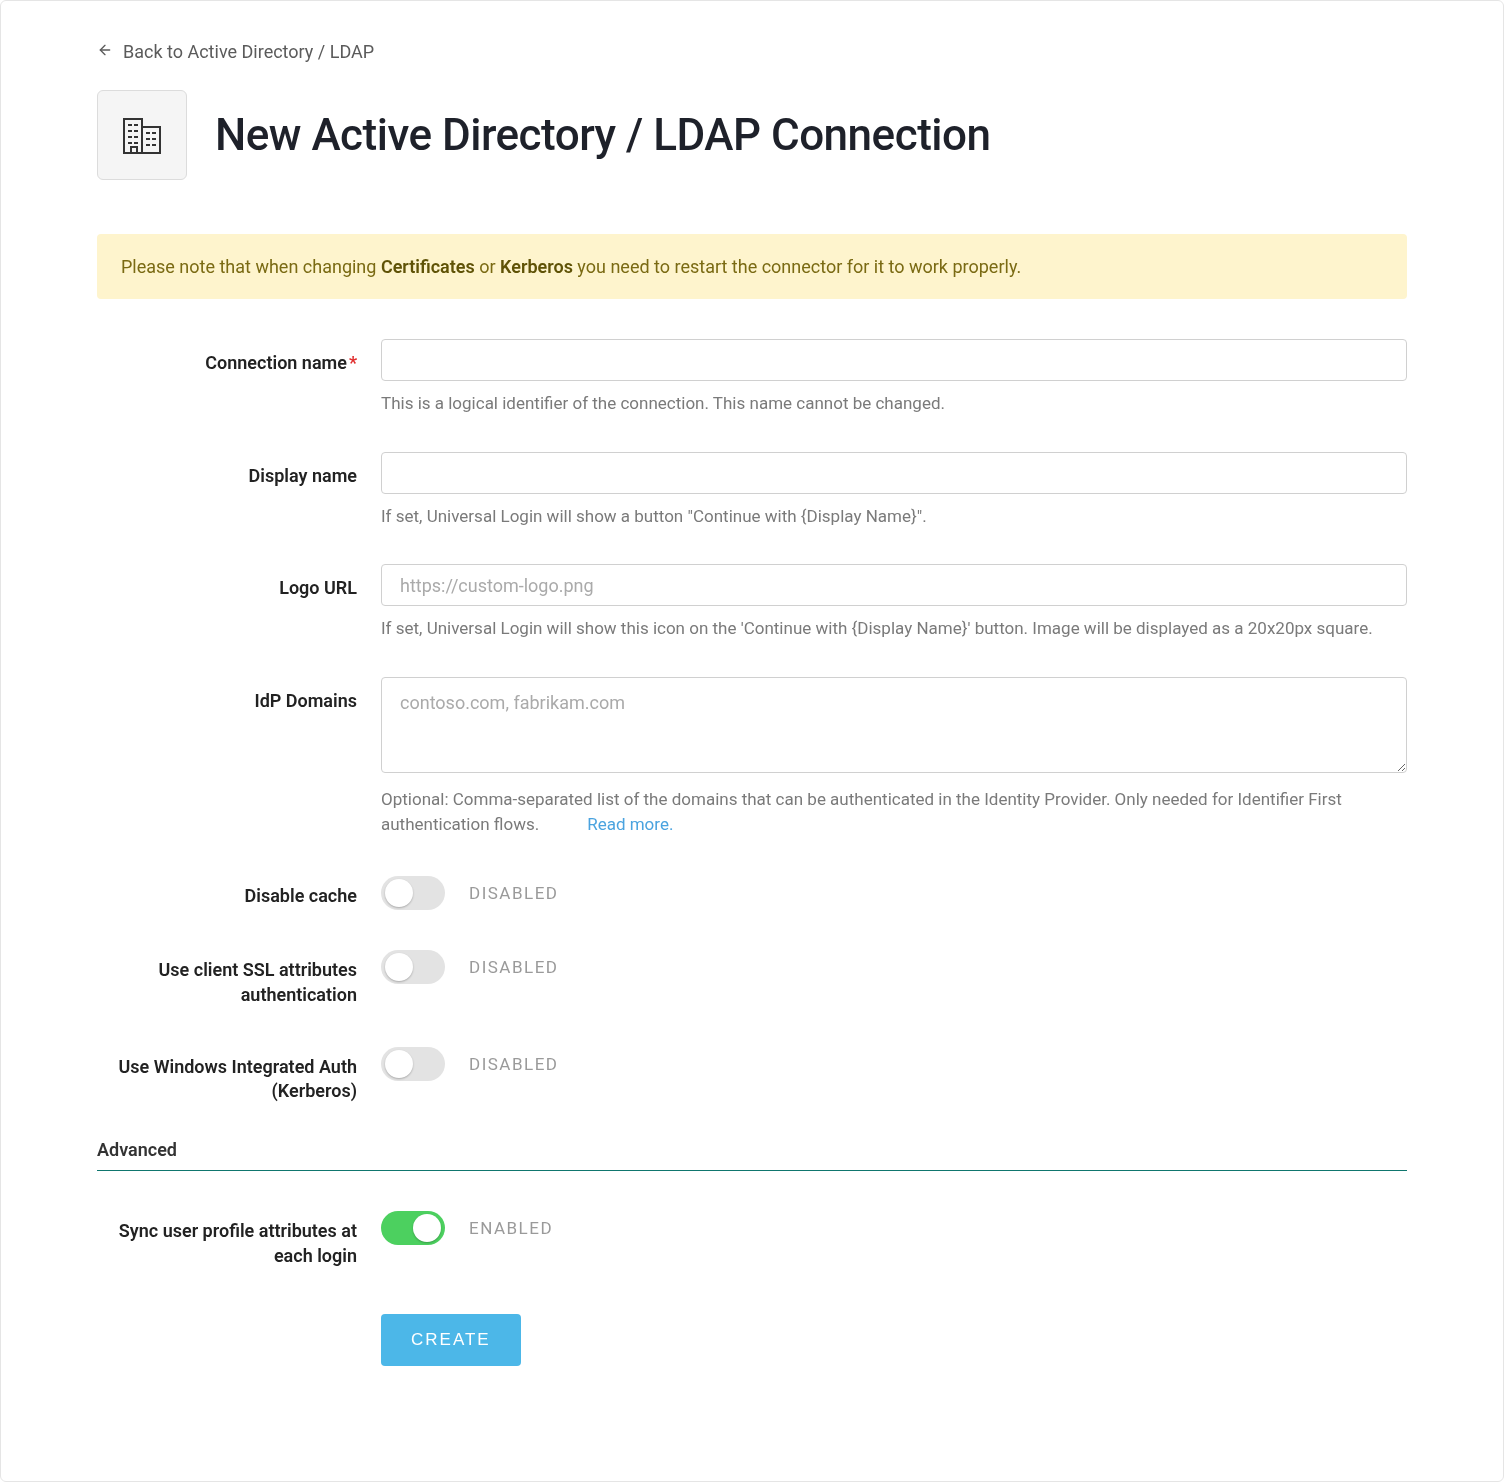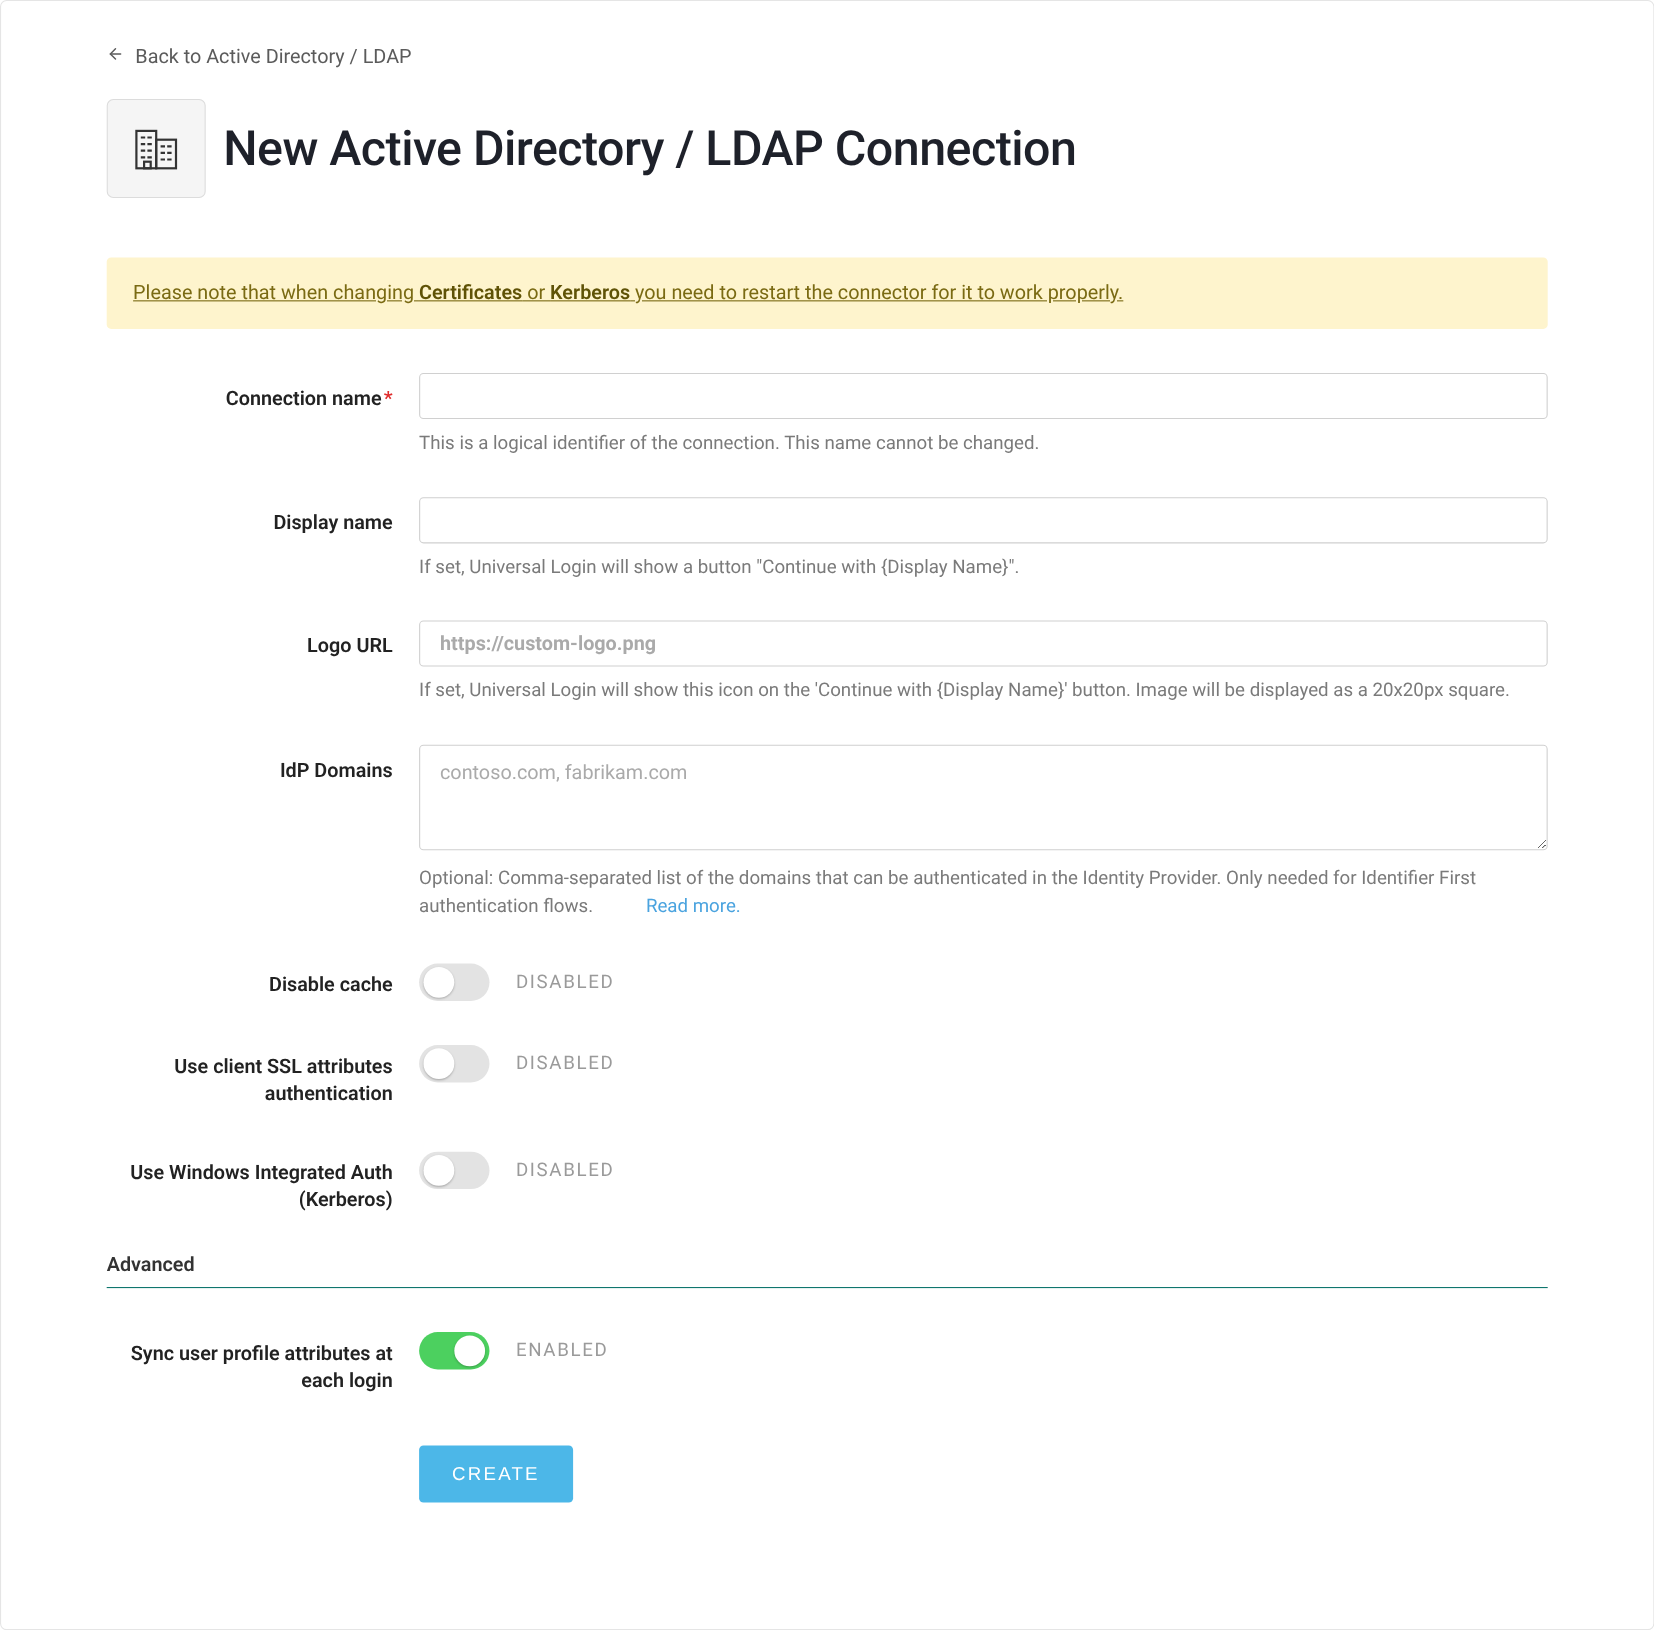--- a/index.html
+++ b/index.html
@@ -24,21 +24,21 @@
     gap: 10px;
     color: #5b5b5b;
     font-size: 18px;
     text-decoration: none;
     margin-bottom: 28px;
   }
   .back-link svg { width: 16px; height: 16px; }
   .header-row {
     display: flex;
     align-items: center;
-    gap: 16px;
+    gap: 28px;
     margin-bottom: 54px;
   }
   .header-icon {
     width: 90px;
     height: 90px;
     background: #f5f5f5;
     border: 1px solid #dcdcdc;
     border-radius: 6px;
     display: flex;
     align-items: center;
@@ -52,21 +52,20 @@
     margin: 0;
     letter-spacing: -0.5px;
   }
   .notice {
     background: #fef4cd;
     border-radius: 4px;
     padding: 22px 24px;
     font-size: 18px;
     color: #7a6a13;
     margin-bottom: 40px;
-    text-decoration: underline;
   }
   .notice strong { color: #5f5206; font-weight: 600; }
   .form-row {
     display: flex;
     align-items: flex-start;
     margin-bottom: 36px;
   }
   .form-label {
     width: 284px;
     flex-shrink: 0;
@@ -83,21 +82,21 @@
   .text-input, .textarea {
     width: 100%;
     border: 1px solid #d0d0d0;
     border-radius: 4px;
     font-size: 18px;
     padding: 14px 18px;
     font-family: inherit;
     color: #222;
     background: #fff;
   }
-  .text-input { height: 42px; font-weight: bold; }
+  .text-input { height: 42px; }
   .textarea { height: 96px; resize: both; }
   .text-input::placeholder, .textarea::placeholder { color: #aaaaaa; }
   .form-hint {
     font-size: 17px;
     color: #7a7a7a;
     margin-top: 10px;
     line-height: 1.45;
   }
   .form-hint a {
     color: #4aa3df;

